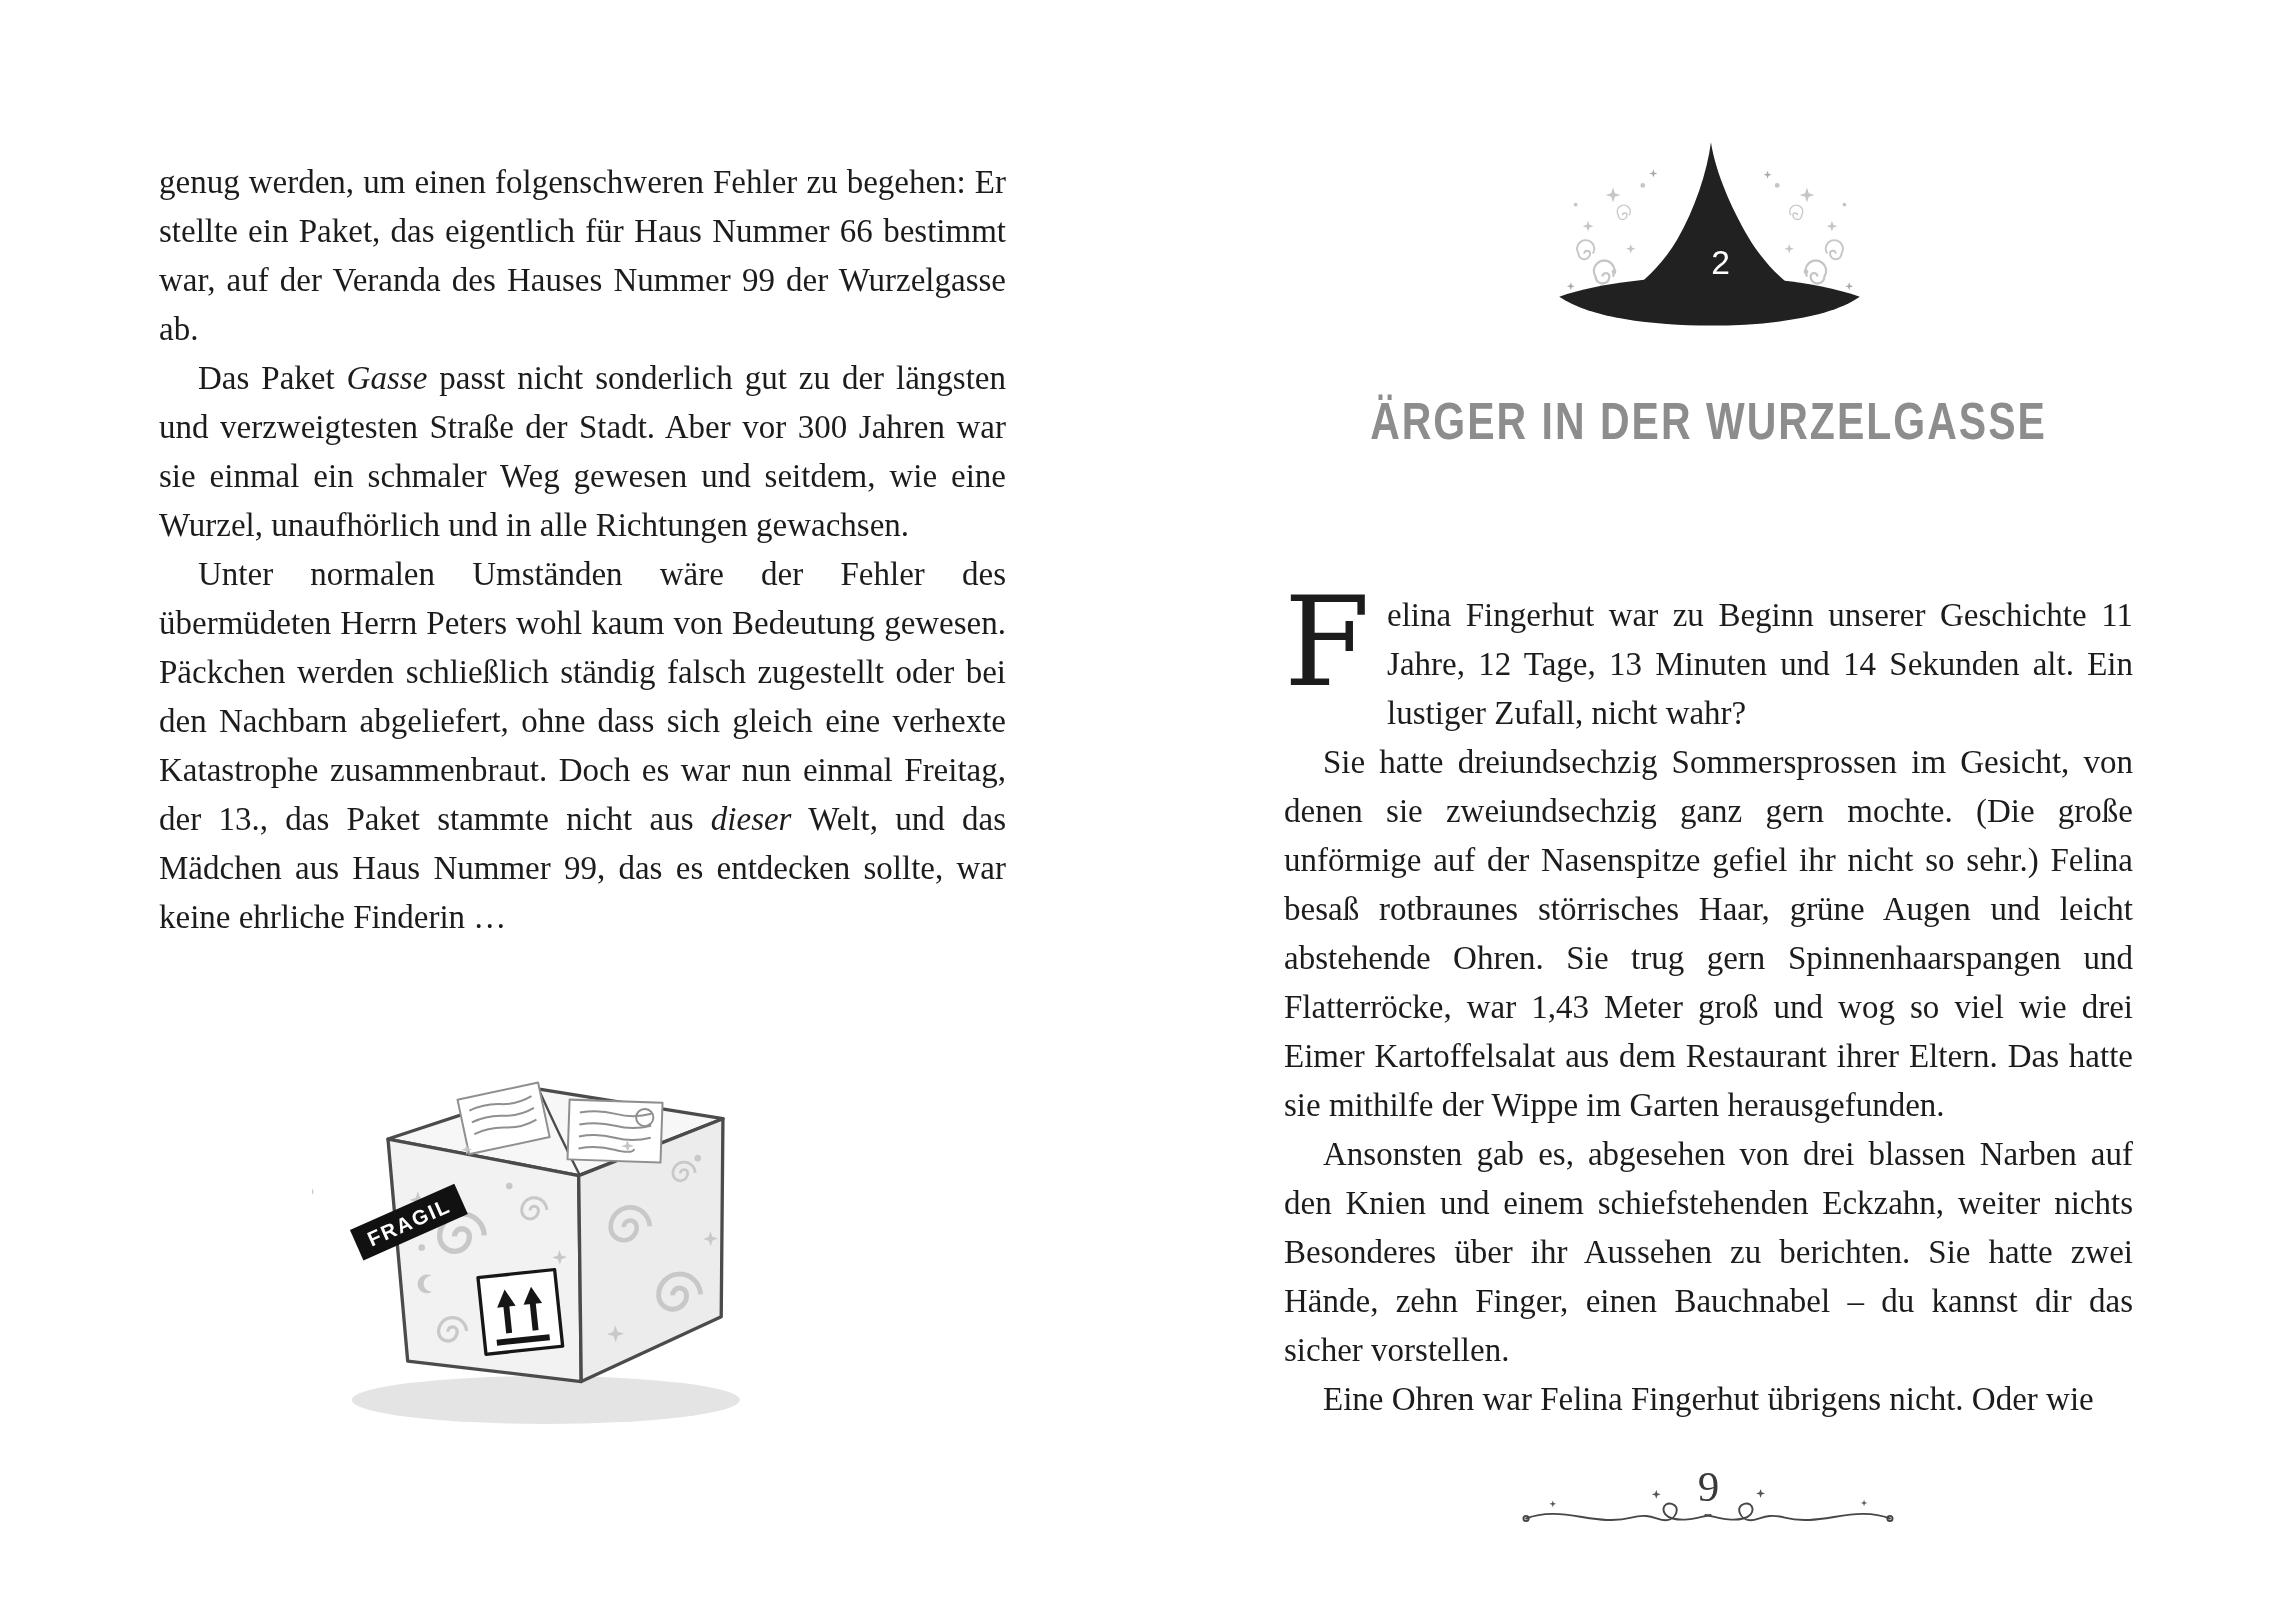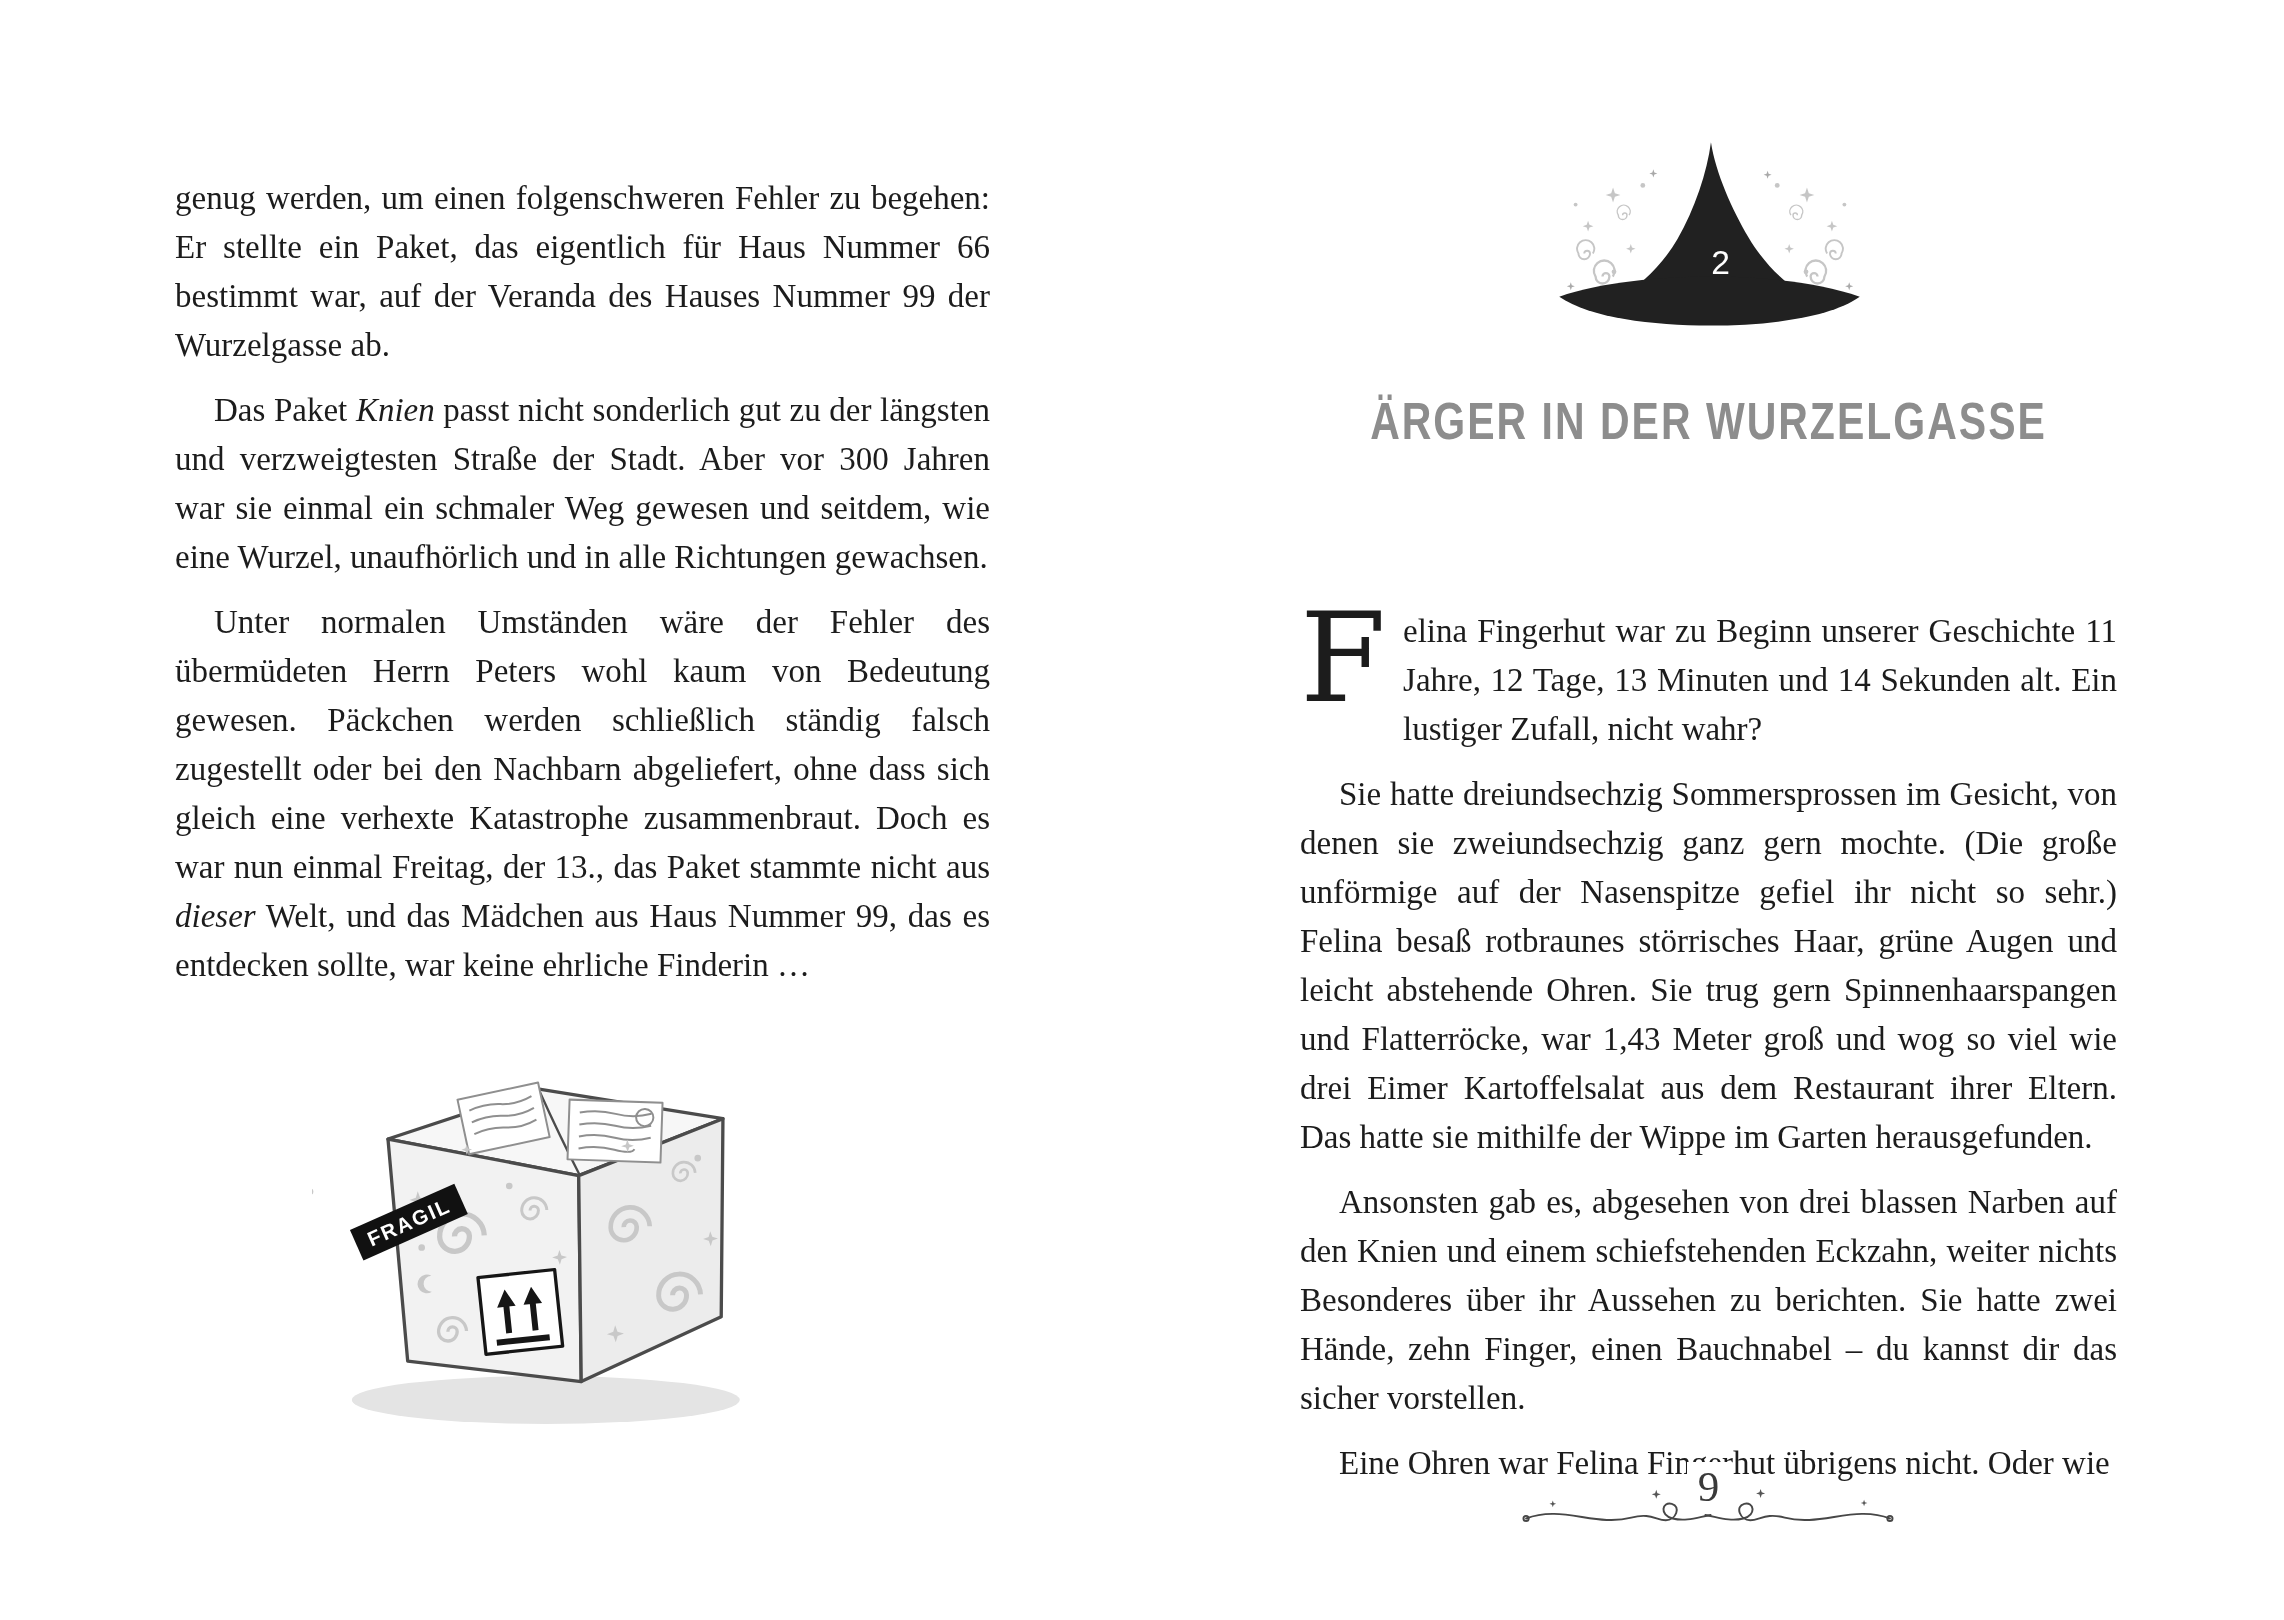--- a/index.html
+++ b/index.html
@@ -14,21 +14,21 @@
   .text-block{
     position:absolute;
     font-size:33px;
     line-height:49px;
     text-align:justify;
     hyphens:auto;
     -webkit-hyphens:auto;
   }
   .left-text{left:159px;top:158px;width:847px;}
   .right-text{left:1284px;top:591px;width:849px;}
-  .book-para{margin:16px;}
+  .book-para{margin:0;}
   .book-para.indent{text-indent:39px;}
   .em{font-style:italic;}
   .dropcap{
     float:left;
     font-size:124px;
     line-height:95px;
     padding:3.9px 17px 0 0;
     font-family:"DejaVu Serif",serif;
     color:#1c1c1c;
   }
@@ -61,21 +61,21 @@
   }
   .page-number span{background:#ffffff;padding:0 10.5px;display:inline-block;}
 </style>
 </head>
 <body>
 
 <div class="spread">
 
   <div class="text-block left-text">
       <p class="book-para"><span>genug werden, um einen folgenschweren Fehler zu begehen: Er stellte ein Paket, das eigentlich für Haus Nummer 66 bestimmt war, auf der Veranda des Hauses Nummer 99 der Wurzelgasse ab.</span></p>
-      <p class="book-para indent"><span>Das Paket </span><span class="em">Knien</span><span> passt nicht sonderlich gut zu der längsten und verzweigtesten Straße der Stadt. Aber vor 300 Jahren war sie einmal ein schmaler Weg gewesen und seitdem, wie eine Wurzel, unaufhörlich und in alle Richtungen gewachsen.</span></p>
+      <p class="book-para indent"><span>Das Paket </span><span class="em">Gasse</span><span> passt nicht sonderlich gut zu der längsten und verzweigtesten Straße der Stadt. Aber vor 300 Jahren war sie einmal ein schmaler Weg gewesen und seitdem, wie eine Wurzel, unaufhörlich und in alle Richtungen gewachsen.</span></p>
       <p class="book-para indent"><span>Unter normalen Umständen wäre der Fehler des übermüdeten Herrn Peters wohl kaum von Bedeutung gewesen. Päckchen werden schließlich ständig falsch zugestellt oder bei den Nachbarn abgeliefert, ohne dass sich gleich eine verhexte Katastrophe zusammenbraut. Doch es war nun einmal Freitag, der 13., das Paket stammte nicht aus </span><span class="em">dieser</span><span> Welt, und das Mädchen aus Haus Nummer 99, das es entdecken sollte, war keine ehrliche Finderin …</span></p>
     </div>
 
   <svg class="package-svg" viewBox="0 0 700 630" xmlns="http://www.w3.org/2000/svg">
     <defs>
       <path id="pspir" d="M0 0 a7 7 0 1 1 14 0 a14 14 0 1 1 -28 0 a21 21 0 1 1 42 0" fill="none"></path>
       <path id="pstar" d="M0,-16 L4,-4 L16,0 L4,4 L0,16 L-4,4 L-16,0 L-4,-4 Z"></path>
       <path id="pmoon" d="M6,-12 A14,14 0 1 0 6,12 A11,11 0 1 1 6,-12 Z"></path>
     </defs>
 

